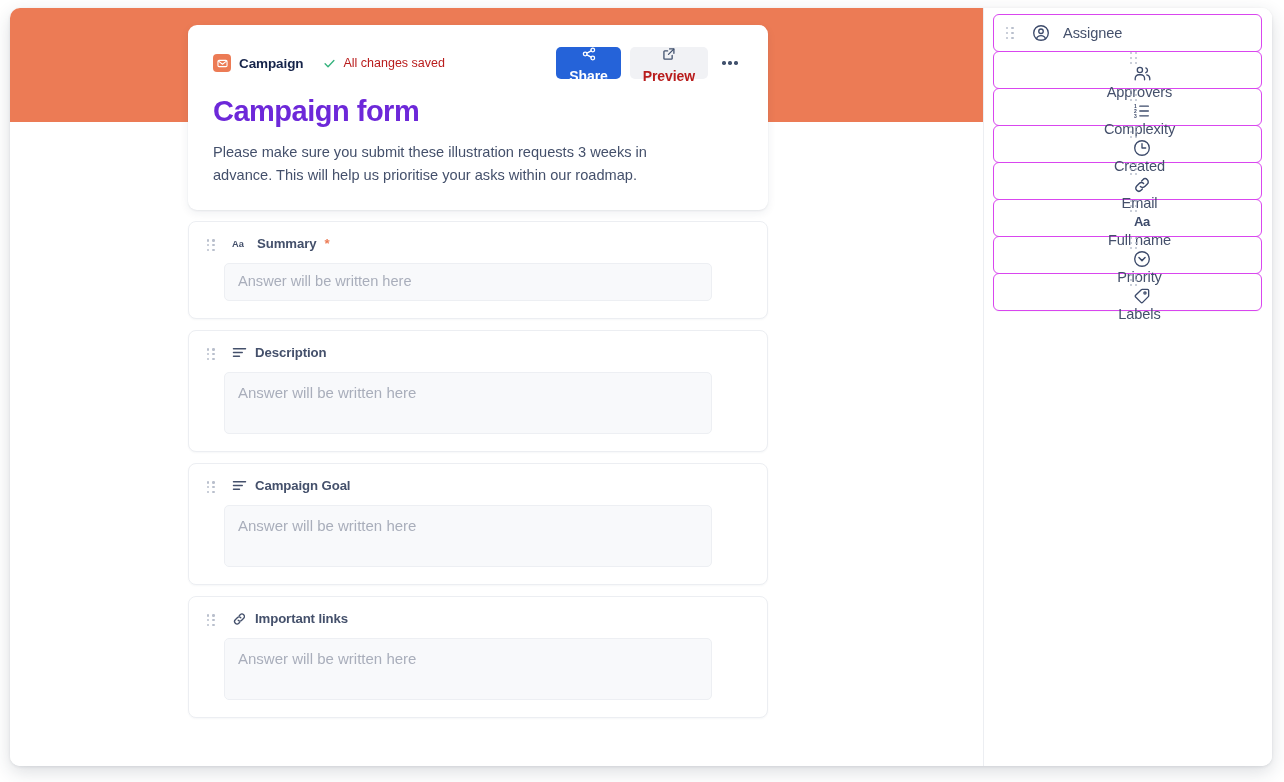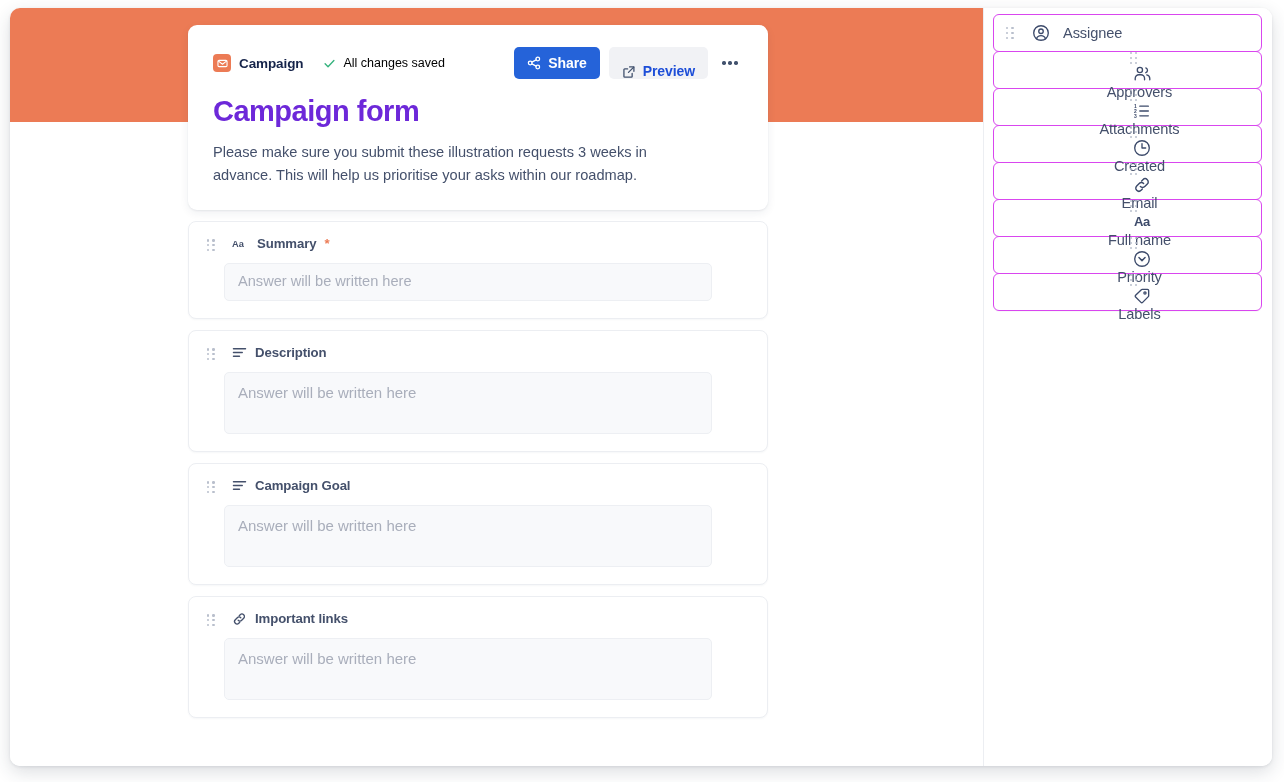--- a/index.html
+++ b/index.html
@@ -79,41 +79,42 @@
     font-size: 13.5px;
     font-weight: bold;
     color: #16244a;
     letter-spacing: -0.1px;
   }
 
   .saved-state {
     display: flex; align-items: center; gap: 7px;
     margin-left: 20px;
   }
-  .saved-text { font-size: 12.5px; color: #000000; }
+  .saved-text { font-size: 12.5px; color: #b91c1c; }
 
   .header-actions {
     margin-left: auto;
     display: flex; align-items: center; gap: 9px;
   }
 
   .btn {
     display: flex; align-items: center; gap: 7px;
     height: 32px;
     padding: 0 13px;
     border-radius: 5px;
     font-size: 14px;
     font-weight: bold;
     border: none;
     cursor: pointer;
     font-family: inherit;
     letter-spacing: -0.1px;
+    flex-direction: column;
   }
   .btn-primary { background: #2563d9; color: #ffffff; }
-  .btn-secondary { background: #f1f2f5; color: #1d4ed8; align-items: flex-end; }
+  .btn-secondary { background: #f1f2f5; color: #b91c1c; }
 
   .btn-more {
     width: 26px; height: 28px;
     display: flex; align-items: center; justify-content: center;
     gap: 2.5px;
     background: transparent; border: none; cursor: pointer;
     border-radius: 4px;
   }
   .btn-more i {
     width: 3.4px; height: 3.4px; border-radius: 50%;
@@ -459,21 +460,21 @@
           <i></i>
         </span>
       <span class="panel-icon">
         <svg width="18" height="18" viewBox="0 0 20 20" fill="none">
           <path d="M7.6 4.6 H17 M7.6 10 H17 M7.6 15.4 H17" stroke="#3d4b6b" stroke-width="1.6" stroke-linecap="round"></path>
           <text x="1.2" y="6.4" font-family="Liberation Sans, sans-serif" font-size="5.6" font-weight="bold" fill="#3d4b6b">1</text>
           <text x="1.2" y="11.9" font-family="Liberation Sans, sans-serif" font-size="5.6" font-weight="bold" fill="#3d4b6b">2</text>
           <text x="1.2" y="17.4" font-family="Liberation Sans, sans-serif" font-size="5.6" font-weight="bold" fill="#3d4b6b">3</text>
         </svg>
       </span>
-      <span class="panel-label">Attachments</span>
+      <span class="panel-label">Complexity</span>
     </div>
 
     <div class="panel-item">
       <span class="panel-handle">
           <i></i>
           <i></i>
           <i></i>
           <i></i>
           <i></i>
           <i></i>

